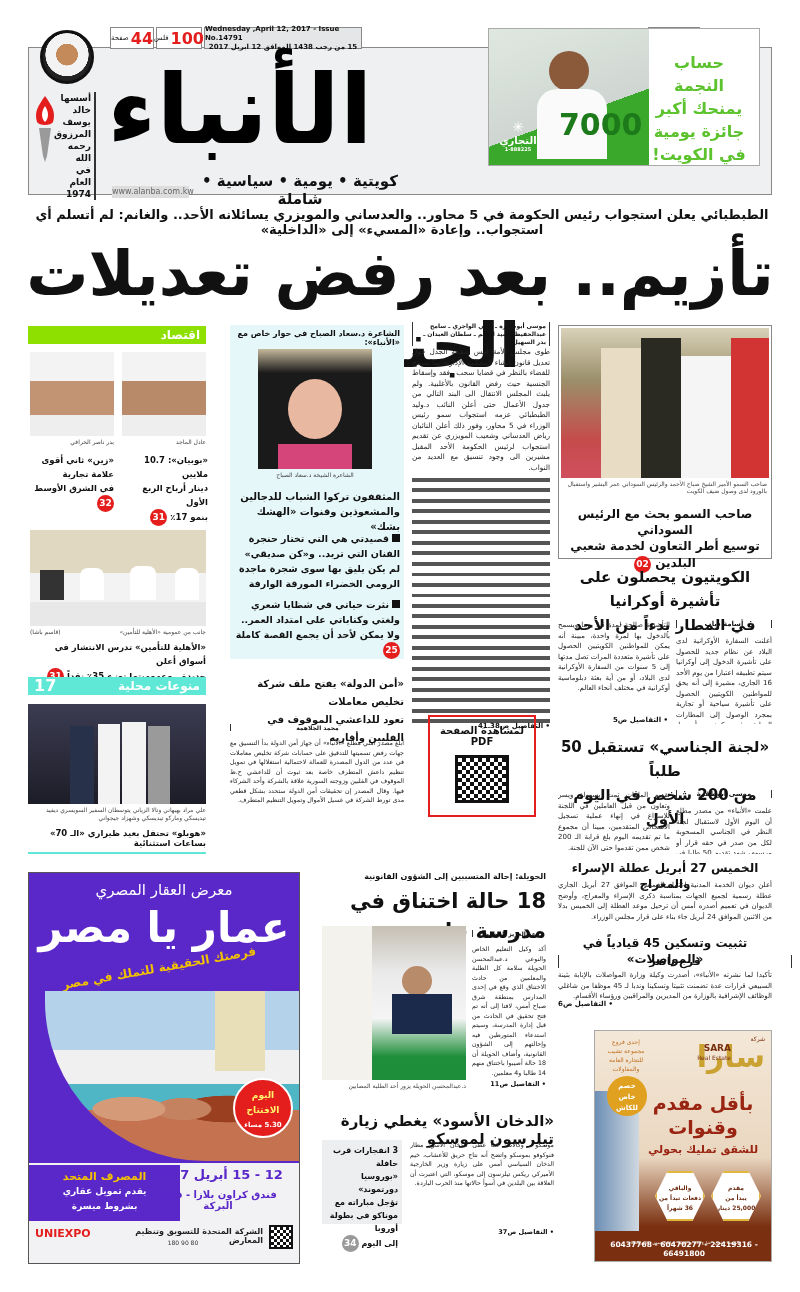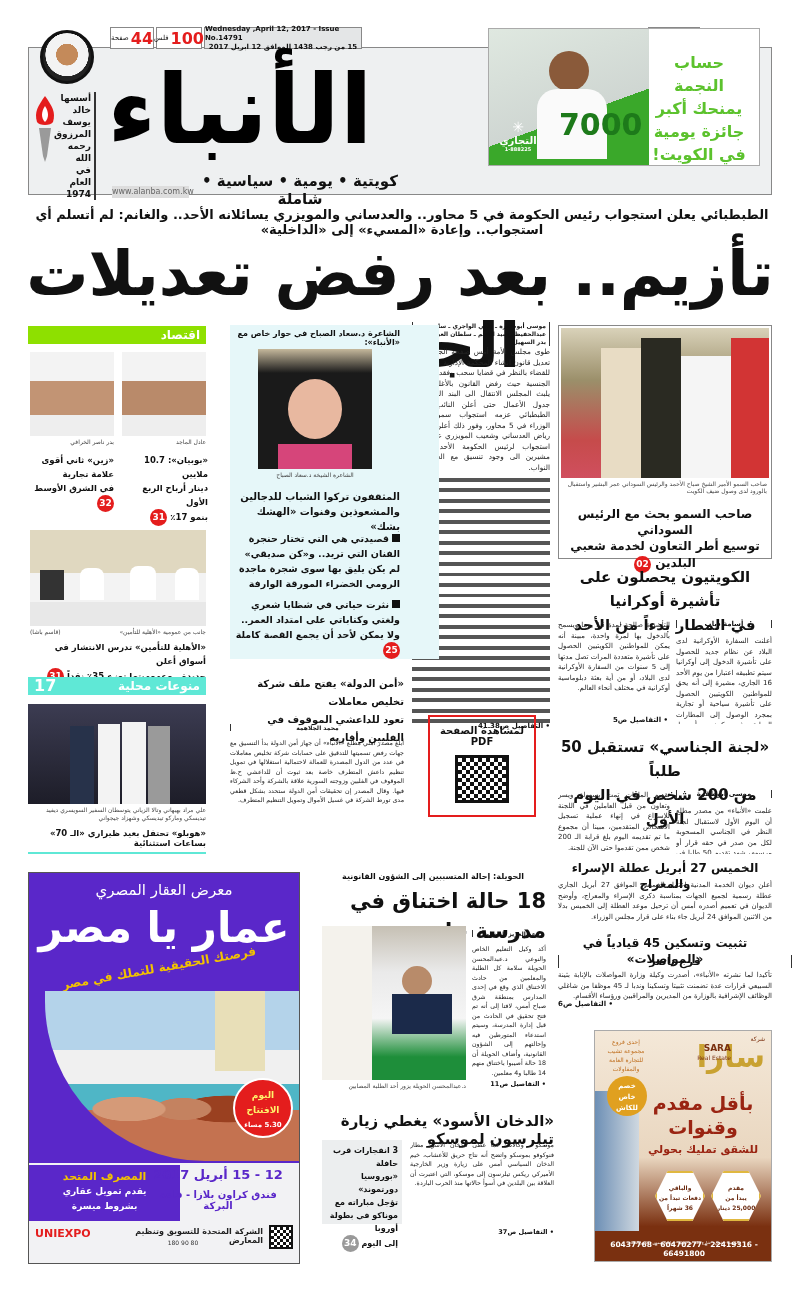--- a/index.html
+++ b/index.html
@@ -171,21 +171,21 @@
   <span>طوى مجلس الأمة أمس صفحة الجدل حول تعديل قانون انشاء المحكمة الإدارية بما يسمح للقضاء بالنظر في قضايا سحب وفقد وإسقاط الجنسية حيث رفض القانون بالأغلبية. ولم يلبث المجلس الانتقال الى البند التالي من جدول الأعمال حتى أعلن النائب د.وليد الطبطبائي عزمه استجواب سمو رئيس الوزراء في 5 محاور، وفور ذلك أعلن النائبان رياض العدساني وشعيب المويزري عن تقديم استجواب لرئيس الحكومة الأحد المقبل مشيرين الى وجود تنسيق مع العديد من النواب.</span>
   <div class="line" style="height:260px;margin-top:2px"></div>
 </div>
 <div class="abs" style="left:412px;top:722px;width:138px;font-size:7px;font-weight:bold">• التفاصيل ص38ـ41</div>
 
 <div class="abs" style="left:428px;top:715px;width:108px;height:102px;border:2px solid #e41d1d;text-align:center">
   <div style="font-size:10px;font-weight:bold;margin-top:8px">لمشاهدة الصفحة PDF</div>
   <div style="width:54px;height:48px;margin:8px auto 0;background:repeating-conic-gradient(#111 0 25%,#fff 0 50%) 0 0/8px 8px;border:3px solid #111"></div>
 </div>
 
-<div class="abs" style="left:230px;top:325px;width:209px;height:334px;background:#e6f7f9">
+<div class="abs" style="left:230px;top:325px;width:174px;height:334px;background:#e6f7f9">
   <div class="abs" style="left:4px;top:4px;width:166px;font-size:8px;font-weight:bold;text-align:right">الشاعرة د.سعاد الصباح في حوار خاص مع «الأنباء»:</div>
   <div class="photo" style="left:28px;top:24px;width:114px;height:120px;background:linear-gradient(180deg,#c5b89c 0%,#1a1a1a 20%,#1a1a1a 100%)">
     <div style="position:absolute;left:30px;top:30px;width:54px;height:60px;border-radius:50%;background:#e8b8a0"></div>
     <div style="position:absolute;left:20px;top:95px;width:74px;height:25px;background:#d6457a"></div>
   </div>
   <div class="caption abs" style="left:28px;top:146px;width:114px;text-align:center">الشاعرة الشيخة د.سعاد الصباح</div>
   <div class="abs" style="left:4px;top:164px;width:166px;font-size:10px;font-weight:bold;text-align:right;line-height:15px">
     <div>المثقفون تركوا الشباب للدجالين</div>
     <div>والمشعوذين وقنوات «الهشك بشك»</div>
   </div>
@@ -262,21 +262,21 @@
     <div style="color:#fff;font-size:9px">بشروط ميسرة</div>
   </div>
   <div style="position:absolute;right:6px;top:294px;width:150px;text-align:center;color:#5a27c9;font-size:13px;font-weight:bold">12 - 15 أبريل 2017</div>
   <div style="position:absolute;right:6px;top:316px;width:150px;text-align:center;color:#5a27c9;font-size:10px;font-weight:bold">فندق كراون بلازا - قاعة البركة</div>
   <div style="position:absolute;right:6px;top:352px;width:24px;height:24px;background:repeating-conic-gradient(#111 0 25%,#fff 0 50%) 0 0/6px 6px;border:2px solid #111"></div>
   <div style="position:absolute;right:36px;top:354px;width:160px;font-size:8px;font-weight:bold;color:#222;text-align:right">الشركة المتحدة للتسويق وتنظيم المعارض</div>
   <div style="position:absolute;right:36px;top:366px;width:160px;font-size:6px;color:#333;text-align:center;direction:ltr">180 90 80</div>
   <div style="position:absolute;left:6px;top:354px;font-size:11px;font-weight:900;color:#e41d1d;direction:ltr">UNIEXPO</div>
 </div>
 
-<div class="abs" style="left:320px;top:872px;width:226px;font-size:8px;font-weight:bold;text-align:center">الحويلة: إحالة المتسببين إلى الشؤون القانونية</div>
+<div class="abs" style="left:320px;top:872px;width:226px;font-size:8px;font-weight:bold;text-align:right">الحويلة: إحالة المتسببين إلى الشؤون القانونية</div>
 <div class="abs" style="left:320px;top:886px;width:226px;font-size:21px;font-weight:900;text-align:right;line-height:30px">18 حالة اختناق في مدرسة خاصة</div>
 <div class="photo" style="left:322px;top:926px;width:144px;height:154px;background:linear-gradient(180deg,#c6c0b4,#eaeaea 30%,#f5f5f5 60%,#1e8e3a 85%)">
   <div style="position:absolute;left:0;top:0;width:50px;height:154px;background:#f4f2ec"></div>
   <div style="position:absolute;left:80px;top:40px;width:30px;height:30px;border-radius:50%;background:#b88b6a"></div>
   <div style="position:absolute;left:70px;top:68px;width:60px;height:40px;background:#1b2a4a"></div>
 </div>
 <div class="caption abs" style="left:322px;top:1082px;width:144px">د.عبدالمحسن الحويلة يزور أحد الطلبة المصابين</div>
 <div class="abs" style="left:472px;top:930px;width:74px;font-size:6px;font-weight:bold;text-align:center;border-left:1px solid #333">عبدالعزيز الفضلي</div>
 <div class="abs col" style="left:472px;top:944px;width:74px;height:134px;overflow:hidden;font-size:6.3px;line-height:9.5px">أكد وكيل التعليم الخاص والنوعي د.عبدالمحسن الحويلة سلامة كل الطلبة والمعلمين من حادث الاختناق الذي وقع في إحدى المدارس بمنطقة شرق صباح أمس، لافتا إلى أنه تم فتح تحقيق في الحادث من قبل إدارة المدرسة، وسيتم استدعاء المتورطين فيه وإحالتهم إلى الشؤون القانونية، وأضاف الحويلة أن 18 حالة أصيبوا باختناق منهم 14 طالبا و4 معلمين.</div>
 <div class="abs" style="left:472px;top:1080px;width:74px;font-size:6.5px;font-weight:bold">• التفاصيل ص11</div>

